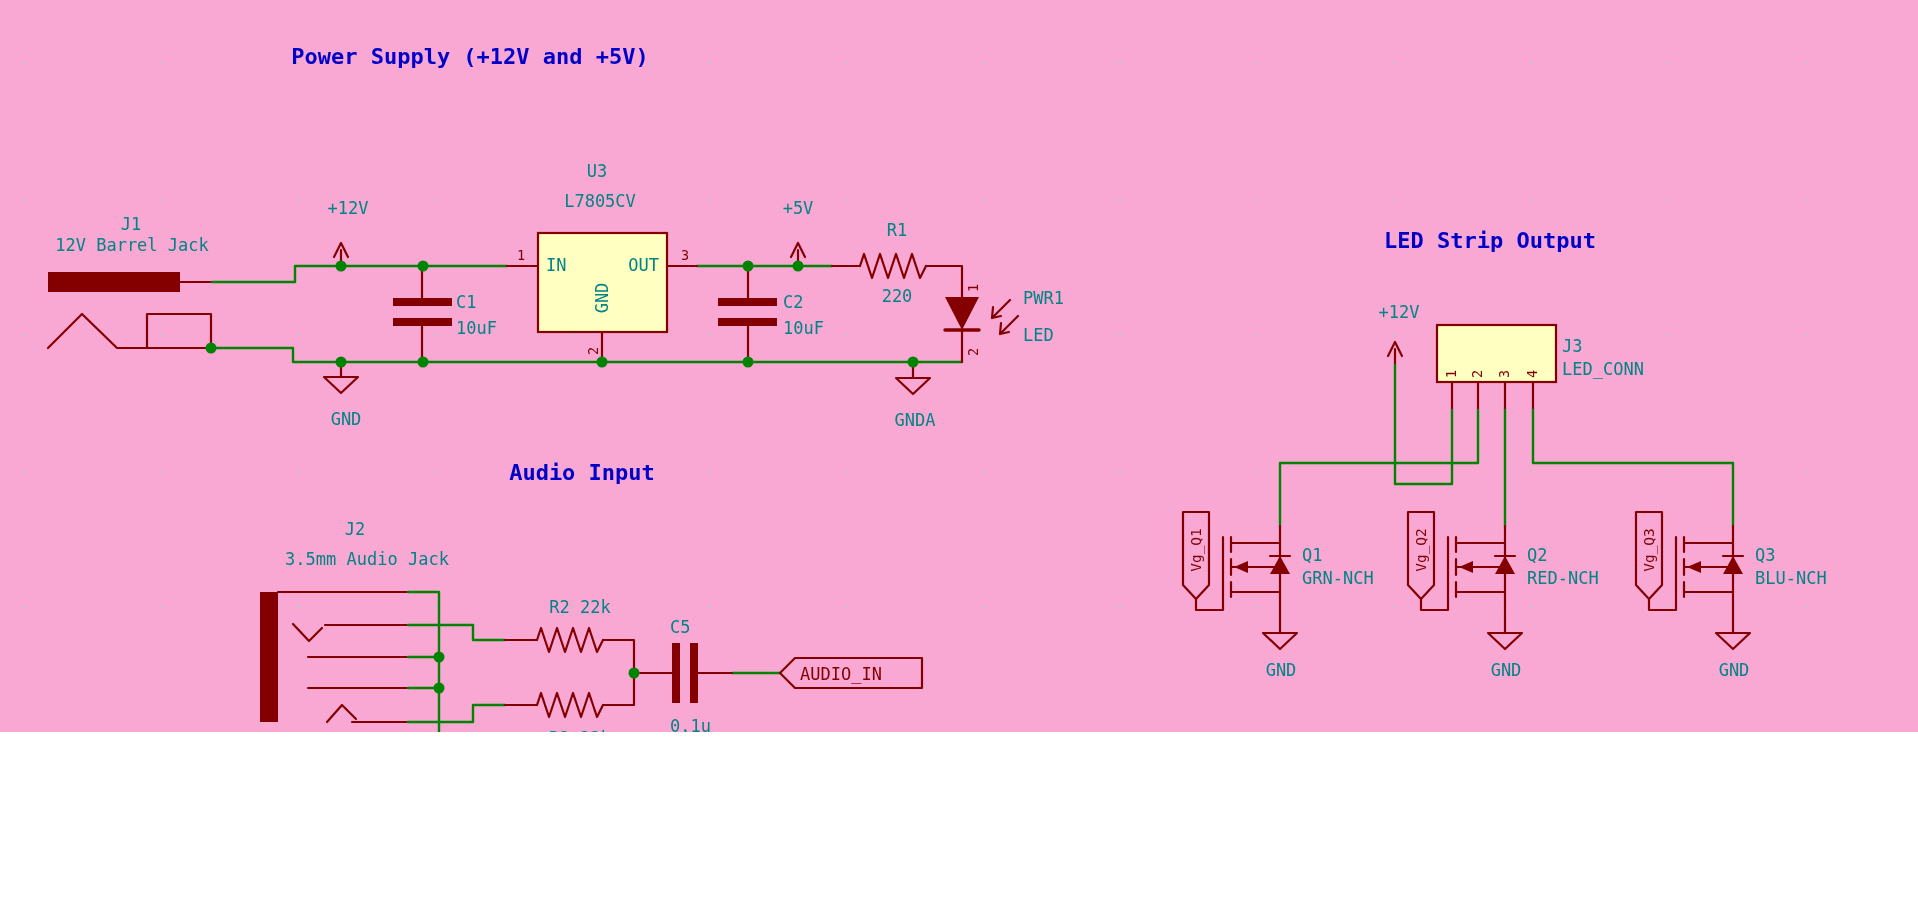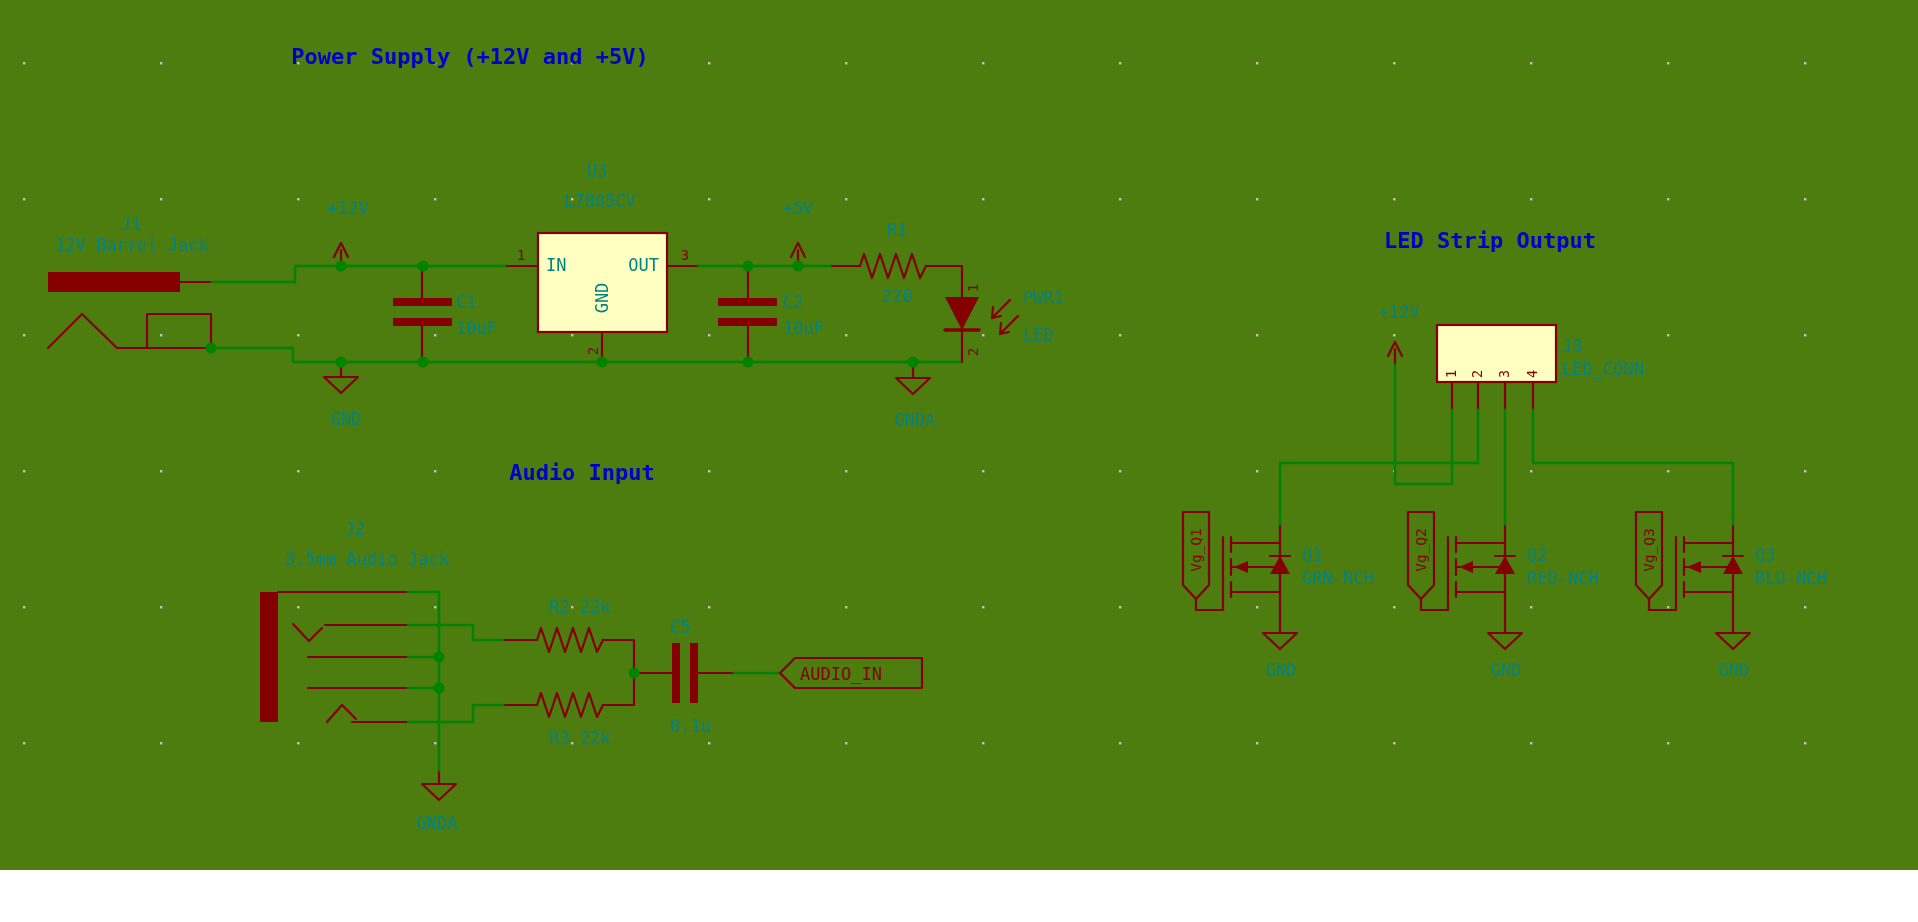--- a/index.html
+++ b/index.html
@@ -1,16 +1,16 @@
 <!DOCTYPE html>
 <html><head>
 <meta charset="utf-8">
 <style>
   html,body { margin:0; padding:0; background:#ffffff; }
-  .stage { position:relative; width:1918px; height:870px; background:#4d7c0f; overflow:hidden; }
+  .stage { position:relative; width:1918px; height:732px; background:#f9a8d4; overflow:hidden; }
   svg { display:block; }
   text { font-family:"DejaVu Sans Mono", monospace; }
   .s   { stroke:#840000; stroke-width:2.2; fill:none; stroke-linecap:round; stroke-linejoin:round; }
   .s3  { stroke:#840000; stroke-width:3.4; fill:none; stroke-linecap:round; }
   .sf  { fill:#840000; stroke:none; }
   .w   { stroke:#008400; stroke-width:2.4; fill:none; stroke-linecap:round; stroke-linejoin:round; }
   .j   { fill:#008400; stroke:none; }
   .box { fill:#FFFFC2; stroke:#840000; stroke-width:2.2; }
   .lbl { font-size:17px; fill:#008484; }
   .pin { font-size:13.5px; fill:#840000; }

